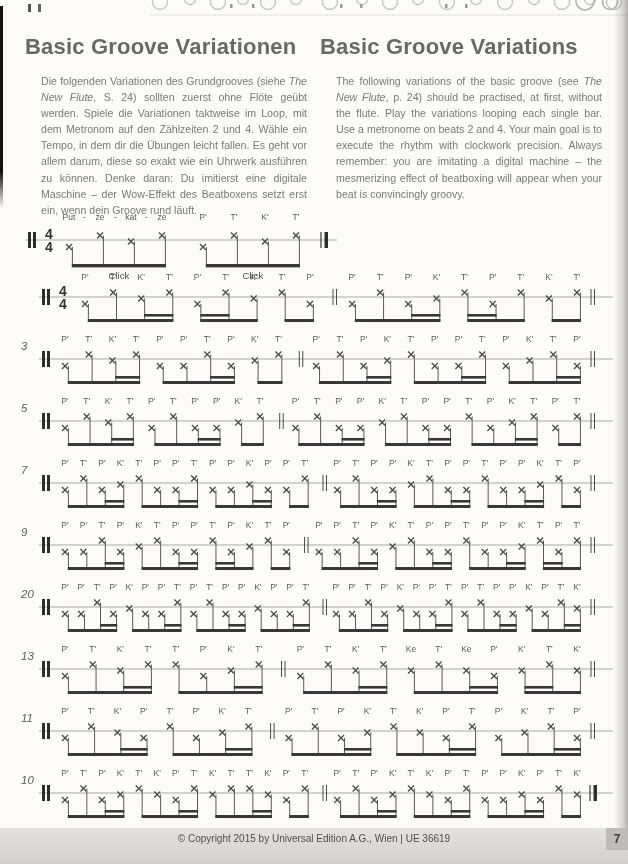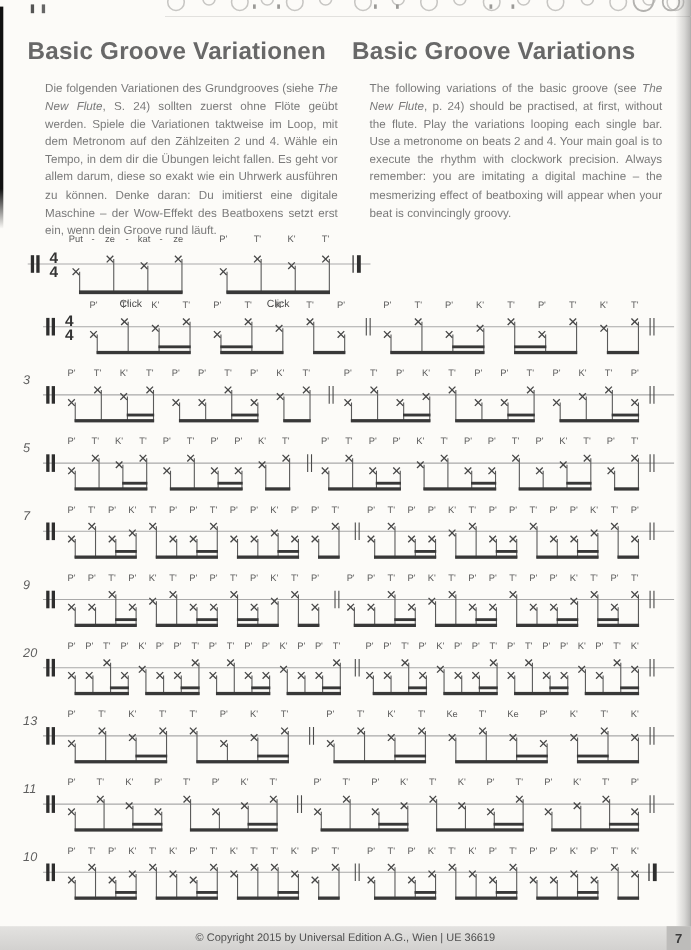--- a/index.html
+++ b/index.html
@@ -18,21 +18,21 @@
   .col p{margin:13px 0 0 16px;font-size:10.6px;line-height:1.52;color:#7a7a7a;text-align:justify;}
   .col p i{font-style:italic;}
   
   .introwrap{position:absolute;left:25px;top:208px;width:330px;height:80px;}
   .systems{position:absolute;left:25px;top:270px;width:592px;}
   .system{position:relative;height:62px;}
   .sysnum{position:absolute;left:-4px;top:8px;width:16px;text-align:left;
           font-style:italic;font-size:11.5px;color:#5e5e5e;}
   .system svg{position:absolute;left:14px;top:0;}
   
-  .footer{position:absolute;left:0;bottom:0;width:100%;height:22px;
+  .footer{position:absolute;left:0;bottom:0;width:100%;height:36px;
           background:linear-gradient(#e3e2e0,#d2d1cf);
           font-size:10px;color:#4f4f4f;text-align:center;line-height:22px;}
   .pagenum{position:absolute;right:0;top:0;width:22px;height:22px;background:#bdbcba;
            font-size:12px;font-weight:bold;color:#3c3c3c;text-align:center;line-height:22px;}
 </style>
 </head>
 <body>
 
 <div class="page">
 

